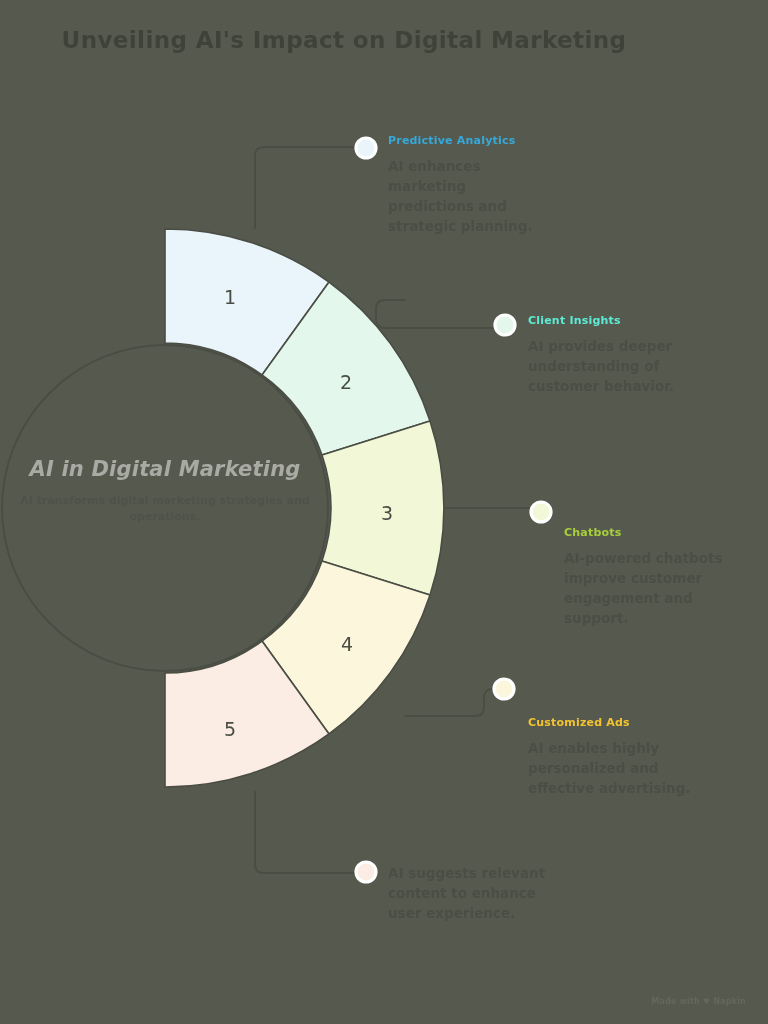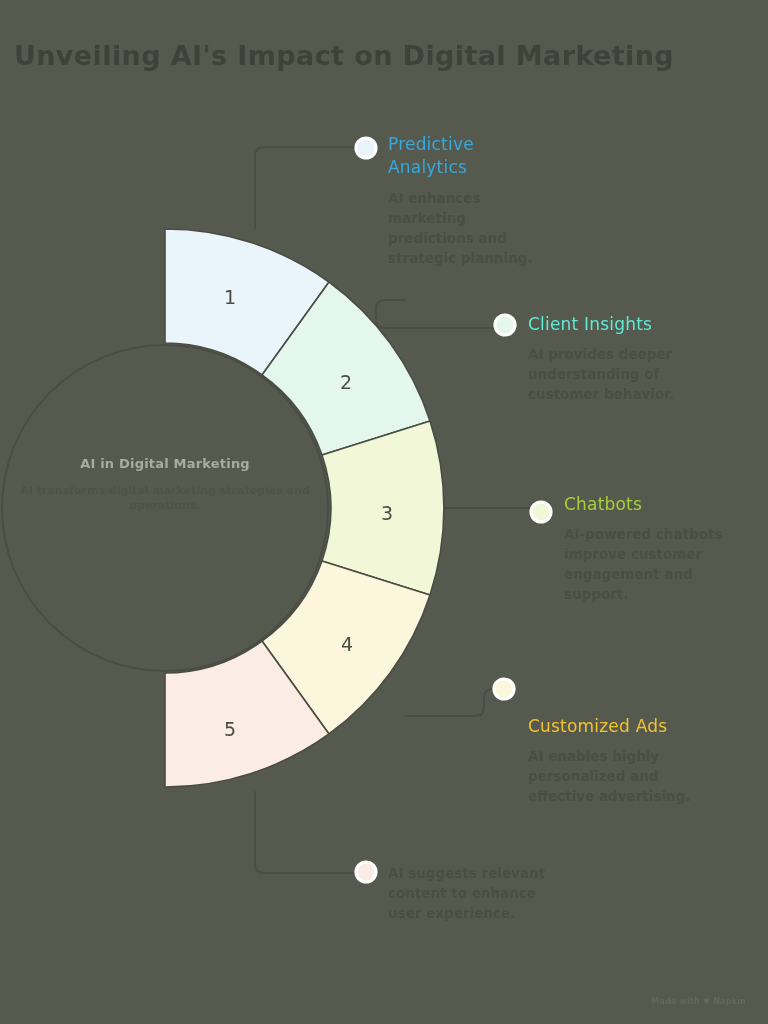--- a/index.html
+++ b/index.html
@@ -18,25 +18,25 @@
     position: absolute;
     left: 0; top: 0;
     width: 768px;
     height: 1024px;
   }
 
   
   .title {
     position: absolute;
     left: 0;
-    top: 40px;
+    top: 27px;
     width: 688px;
     text-align: center;
     font-family: "DejaVu Sans", sans-serif;
-    font-size: 27px;
+    font-size: 23px;
     font-weight: bold;
     letter-spacing: 0.4px;
     color: #3f4239;
   }
 
   
   svg.diagram {
     position: absolute;
     left: 0; top: 0;
     width: 768px;
@@ -53,41 +53,42 @@
 
   
   .hub {
     position: absolute;
     left: 20px;
     top: 455px;
     width: 290px;
     text-align: center;
   }
   .hub-title {
-    font-size: 13px;
+    font-size: 21px;
     font-weight: bold;
     color: #a9aaa3;
     line-height: 1.35;
     letter-spacing: 0.2px;
+    font-style: italic;
   }
   .hub-desc {
     margin-top: 10px;
     font-size: 11px;
     font-weight: bold;
     color: #4e5249;
     line-height: 1.42;
   }
 
   
   .item {
     position: absolute;
   }
   .item-title {
-    font-size: 17px;
-    font-weight: normal;
+    font-size: 11px;
+    font-weight: bold;
     line-height: 1.38;
     letter-spacing: 0.2px;
   }
   .item-desc {
     margin-top: 9px;
     font-size: 13.5px;
     font-weight: bold;
     color: #4a4e45;
     line-height: 1.48;
   }
@@ -162,21 +163,21 @@
     <div class="item-title" style="color: rgb(53, 168, 220);">Predictive Analytics</div>
     <div class="item-desc">AI enhances marketing predictions and strategic planning.</div>
   </div>
 
   <div class="item item-2">
     <div class="item-title" style="color: #5eead4;">Client Insights</div>
     <div class="item-desc">AI provides deeper understanding of customer behavior.</div>
   </div>
 
   <div class="item item-3">
-    <div class="item-title" style="color: rgb(168, 207, 59);">Chatbots</div>
+    <div class="item-title" style="color: rgb(168, 207, 59); margin-top: 32px;">Chatbots</div>
     <div class="item-desc">AI-powered chatbots improve customer engagement and support.</div>
   </div>
 
   <div class="item item-4">
     <div class="item-title" style="color: rgb(242, 194, 48);">Customized Ads</div>
     <div class="item-desc">AI enables highly personalized and effective advertising.</div>
   </div>
 
   <div class="item item-5">
     <div class="item-desc">AI suggests relevant content to enhance user experience.</div>

